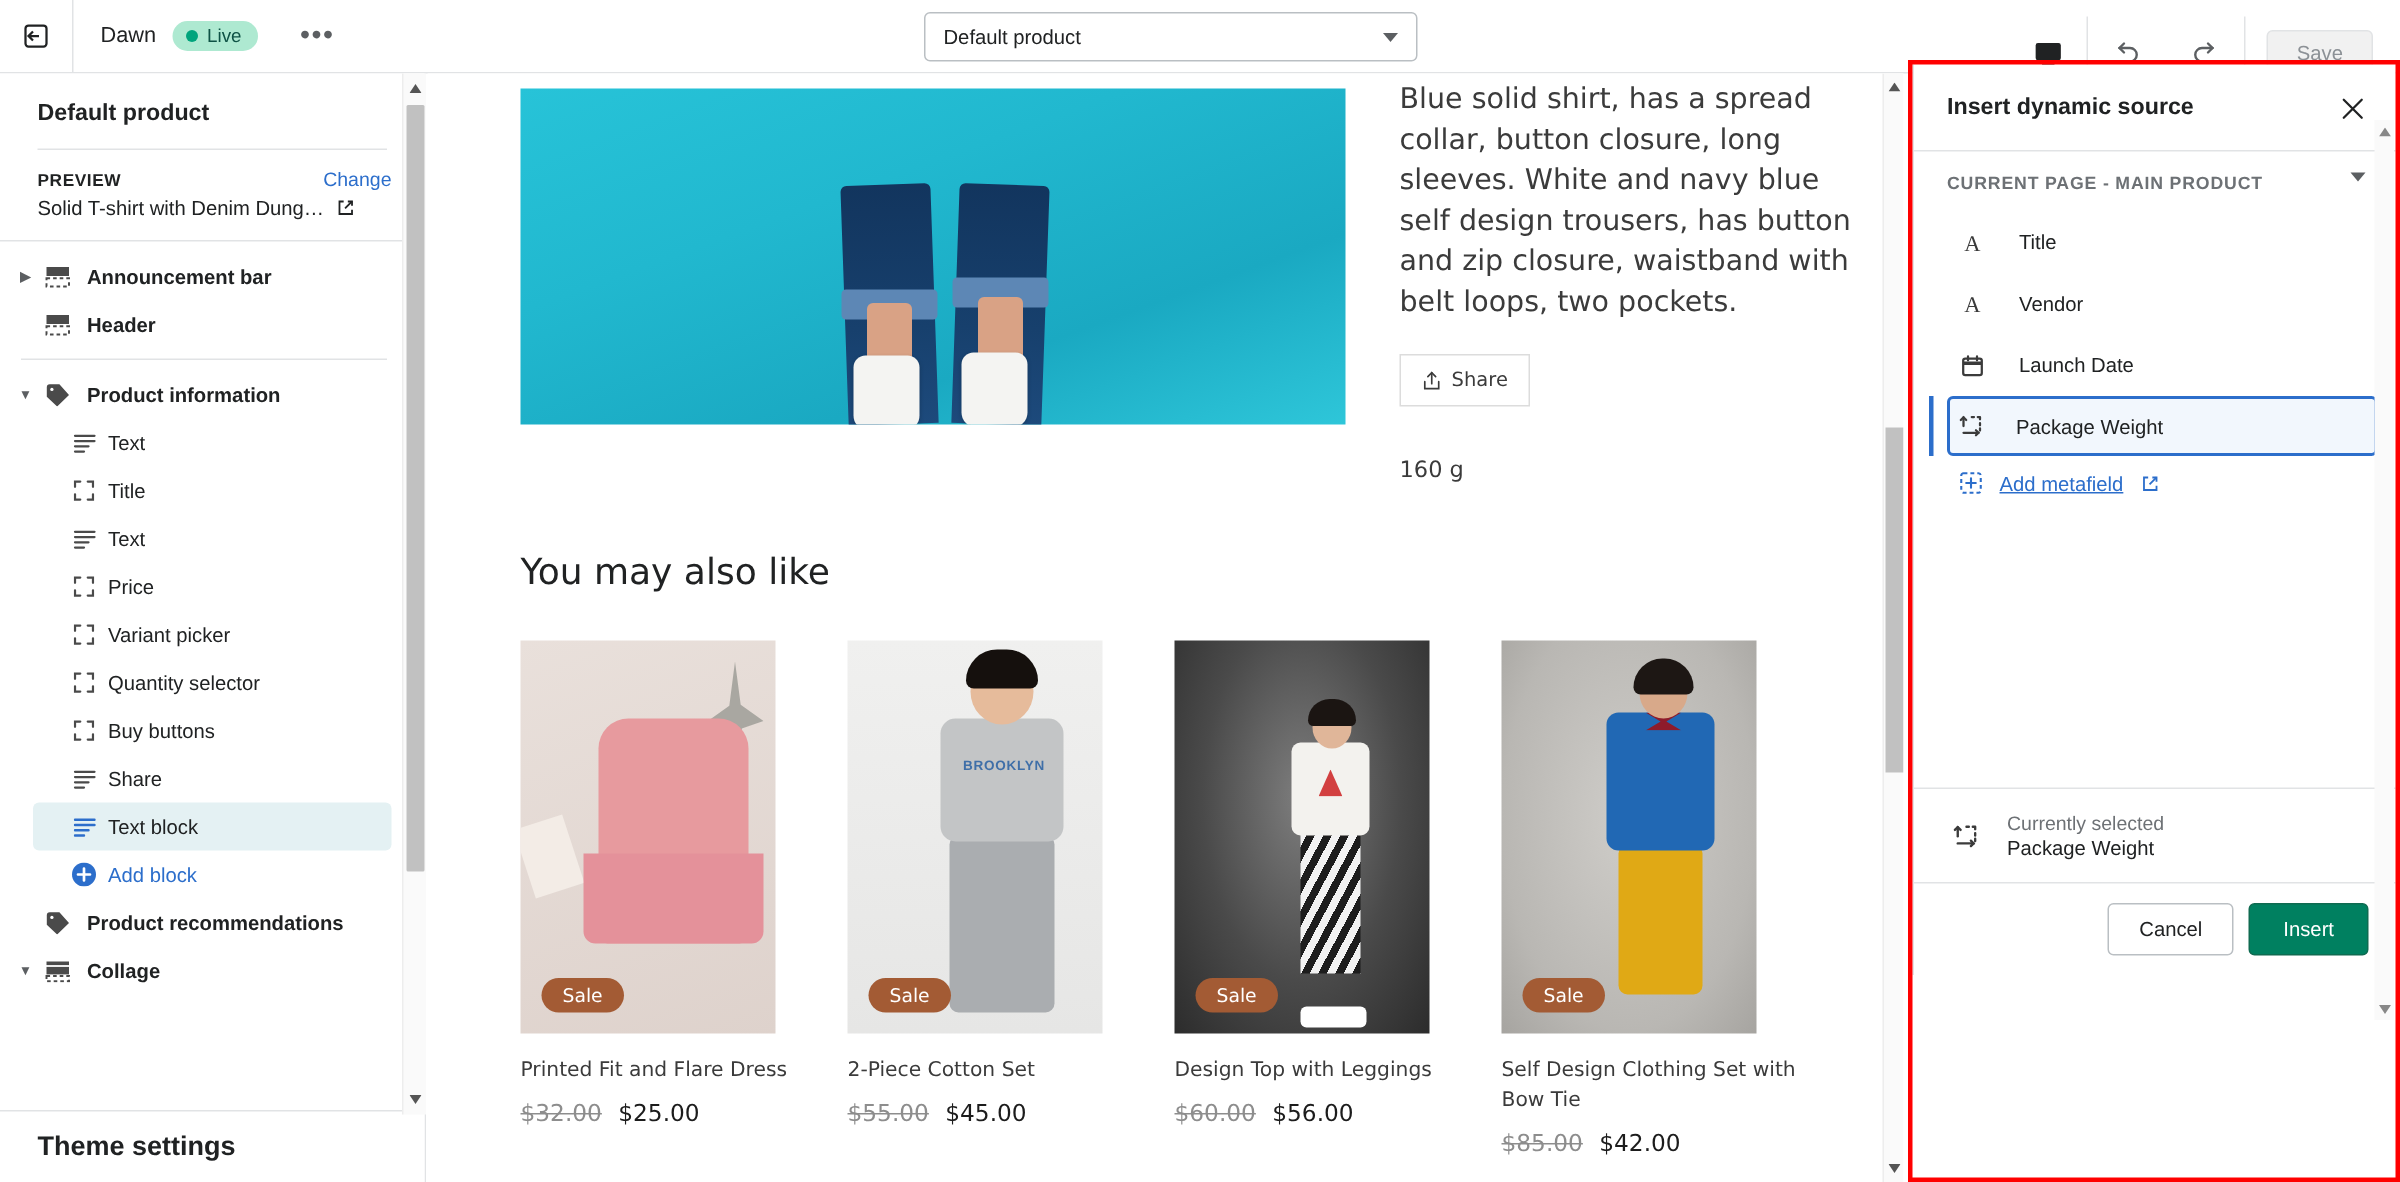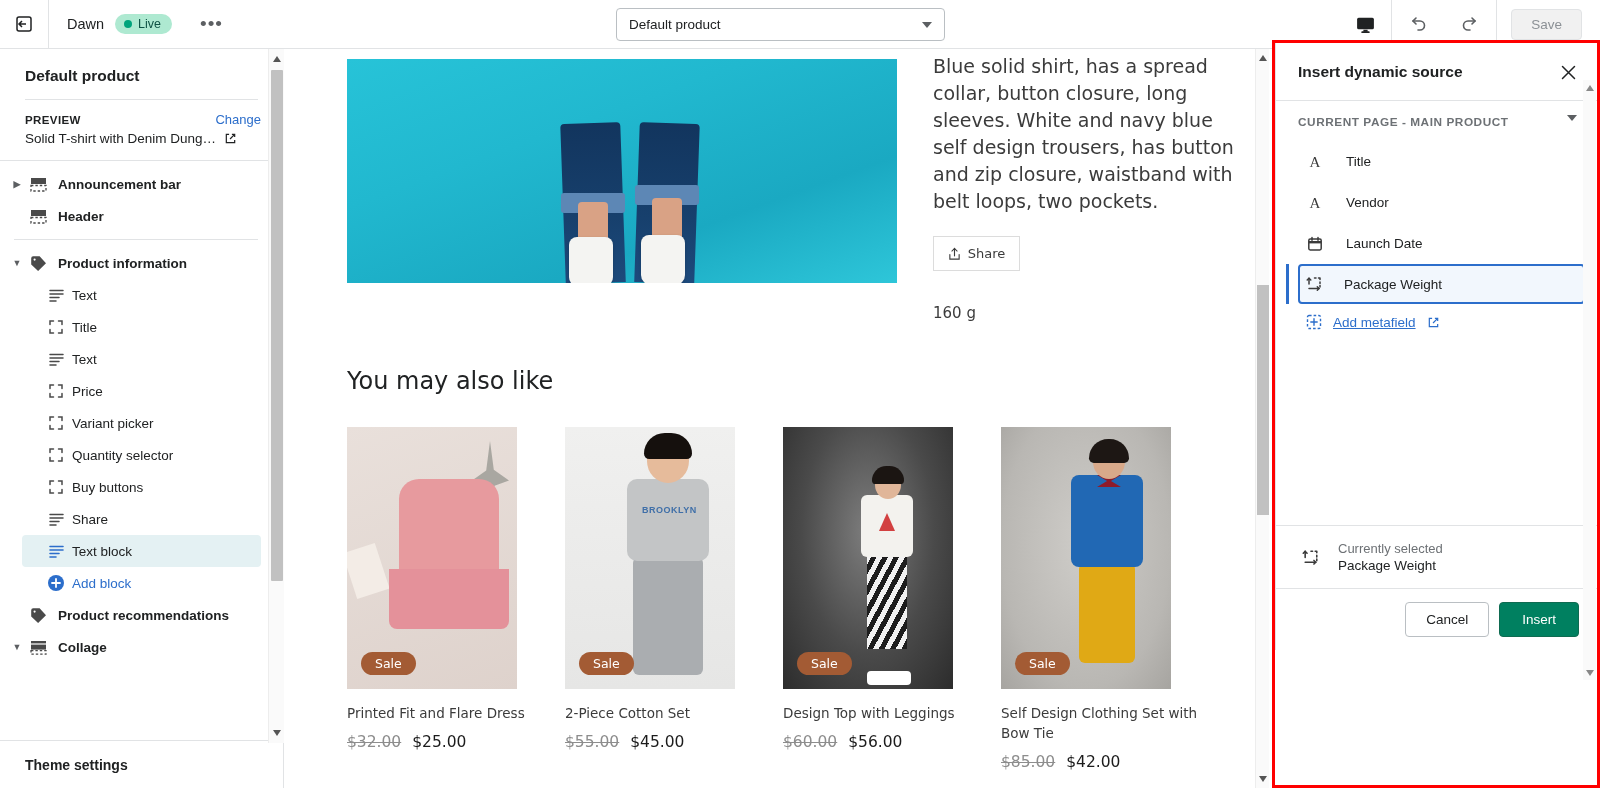--- a/index.html
+++ b/index.html
@@ -37,21 +37,21 @@
     position: absolute; left: 616px; top: 8px; width: 329px; height: 33px;
     border: 1px solid #babfc3; border-radius: 4px; background: #fff;
     display: flex; align-items: center; padding: 0 12px; cursor: pointer;
   }
   .tb-center span { font-size: 13.5px; color: #202223; flex: 1; }
   .caret-down {
     width: 0; height: 0; border-left: 5.5px solid transparent; border-right: 5.5px solid transparent;
     border-top: 6px solid #5c5f62;
   }
   .tb-right {
-    position: absolute; right: 0; top: 0; height: 48px; display: flex; align-items: center;
+    position: absolute; right: 0; top: 11px; height: 48px; display: flex; align-items: center;
   }
   .tb-iconbtn {
     width: 52px; height: 48px; display: flex; align-items: center; justify-content: center;
     cursor: pointer; color: #202223;
   }
   .tb-sep { width: 1px; height: 48px; background: #e1e3e5; }
   .save-btn {
     margin: 0 18px 0 14px; padding: 7px 19px; border-radius: 4px;
     background: #f1f1f1; color: #8c9196; font-size: 13.5px; border: 1px solid #e1e3e5;
     cursor: default;
@@ -84,21 +84,21 @@
     width: 14px; display: inline-flex; justify-content: center; align-items: center;
     color: #5c5f62; font-size: 9px; margin-right: 2px;
   }
   .sb-icon { width: 24px; display: inline-flex; justify-content: center; align-items: center; margin-right: 8px; }
   .sb-sep { height: 1px; background: #e1e3e5; margin: 7px 25px 7px 14px; }
   .sb-footbar {
     position: absolute; bottom: 0; left: 0; width: 284px; height: 48px;
     background: #ffffff; border-top: 1px solid #e1e3e5;
     display: flex; align-items: center; padding-left: 25px;
   }
-  .sb-footbar span { font-size: 14px; font-weight: 700; color: #202223; }
+  .sb-footbar span { font-size: 18px; font-weight: 700; color: #202223; }
 
   
   .sb-scroll {
     position: absolute; top: 49px; left: 268px; width: 16px; height: 694px; background: #fafafa;
     border-left: 1px solid #ededed;
   }
   .sb-scroll .thumb { position: absolute; top: 21px; left: 2px; width: 12px; height: 511px; background: #c1c1c1; border-radius: 1px;}
   .sb-scroll .arrow { position: absolute; left: 0; width: 16px; height: 16px; display:flex;align-items:center;justify-content:center;}
   .sb-scroll .arrow.up { top: 2px; }
   .sb-scroll .arrow.dn { bottom: 2px; }

